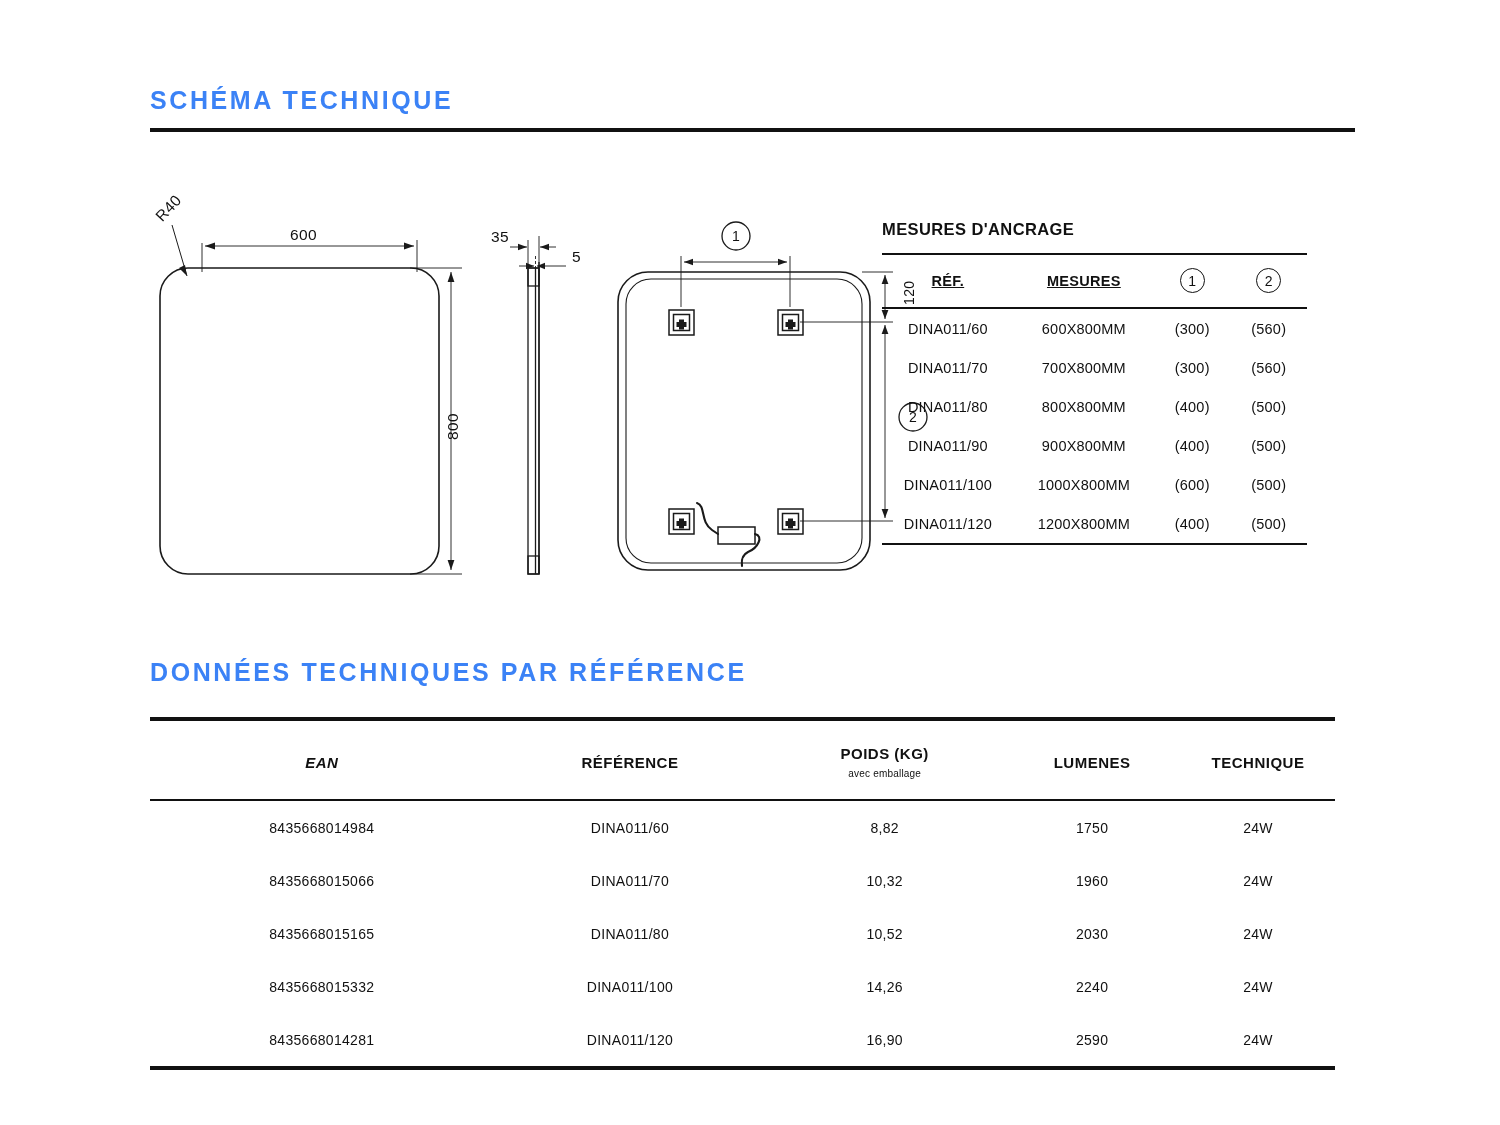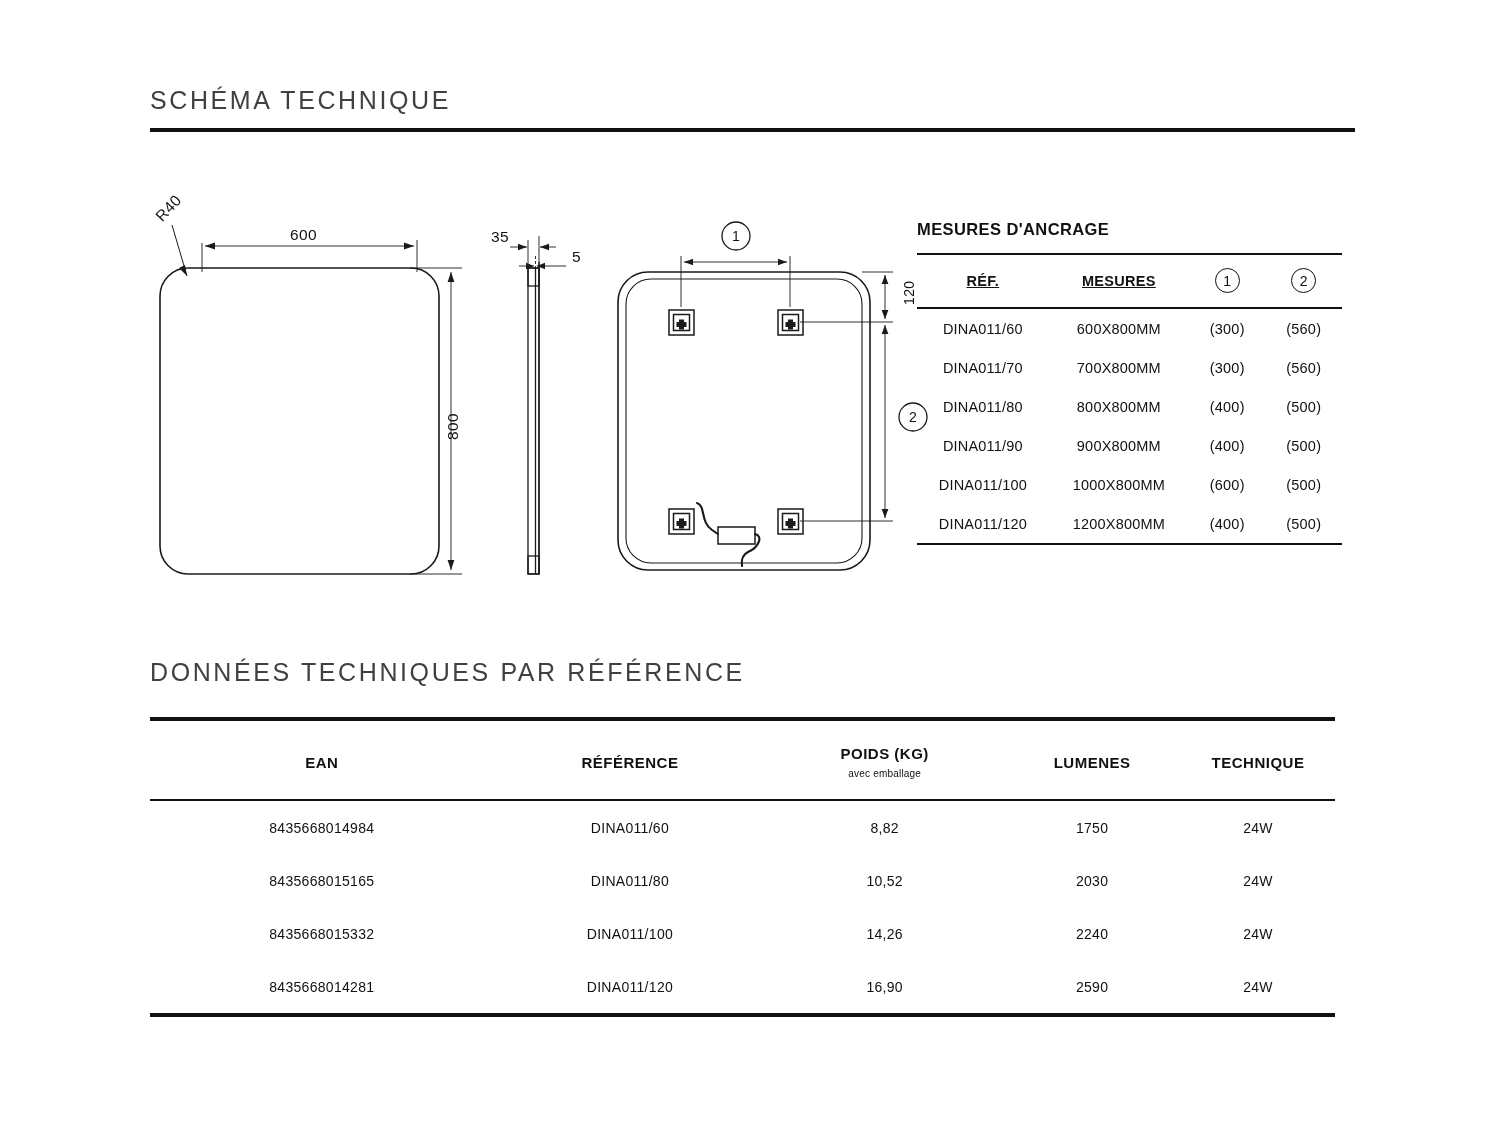--- a/index.html
+++ b/index.html
@@ -8,38 +8,38 @@
     background: #ffffff;
     font-family: "Liberation Sans", sans-serif;
     color: #111111;
     overflow: hidden;
   }
   .page { position: relative; width: 1500px; height: 1125px; }
 
   
   .section-title {
     position: absolute;
-    font-weight: normal;
-    color: #404040;
+    font-weight: bold;
+    color: #3b82f6;
     letter-spacing: 2.6px;
     white-space: nowrap;
   }
   #schema-title { left: 150px; top: 86px; font-size: 25px; }
   #donnees-title { left: 150px; top: 658px; font-size: 25px; }
 
   .rule-thick {
     position: absolute;
     background: #111111;
     height: 4px;
   }
   #schema-rule { left: 150px; top: 128px; width: 1205px; }
   #donnees-rule { left: 150px; top: 717px; width: 1185px; }
 
   
-  #anchor-block { position: absolute; left: 917px; top: 220px; width: 425px; }
+  #anchor-block { position: absolute; left: 882px; top: 220px; width: 425px; }
   #anchor-heading {
     font-size: 16.5px; font-weight: bold; letter-spacing: .4px;
     color: #111111; margin-bottom: 14px;
   }
   table.anchor {
     width: 425px; border-collapse: collapse;
     font-size: 14.5px; color: #111111;
   }
   table.anchor thead th {
     font-weight: bold; padding: 13px 0 14px 0;
@@ -71,21 +71,21 @@
     font-size: 15px; font-weight: bold; letter-spacing: .5px;
     padding: 22px 0 20px 0; text-align: center; vertical-align: middle;
   }
   table.data thead tr { border-bottom: 2.6px solid #111; }
   table.data tbody td {
     text-align: center; font-size: 14px; padding: 18.5px 0;
     letter-spacing: .3px;
   }
   table.data tbody tr:last-child { border-bottom: 4px solid #111; }
   .sub { display:block; font-weight: normal; font-size: 10px; letter-spacing:.2px; margin-top: 6px;}
-  .dc1 { width: 29%; }
+  .dc1 { width: 29%; font-style: italic; }
   .dc2 { width: 23%; }
   .dc3 { width: 20%; }
   .dc4 { width: 15%; }
   .dc5 { width: 13%; }
 
   
   #drawings { position: absolute; left: 0; top: 0; width: 1500px; height: 1125px; pointer-events: none; }
   .dim-label {
     position: absolute; font-size: 15.5px; color: #111111;
     white-space: nowrap; letter-spacing: .4px;
@@ -319,20 +319,27 @@
       </thead>
       <tbody>
         <tr>
           <td>8435668014984</td>
           <td>DINA011/60</td>
           <td>8,82</td>
           <td>1750</td>
           <td>24W</td>
         </tr>
         <tr>
+          <td>8435668015066</td>
+          <td>DINA011/70</td>
+          <td>10,32</td>
+          <td>1960</td>
+          <td>24W</td>
+        </tr>
+        <tr>
           <td>8435668015165</td>
           <td>DINA011/80</td>
           <td>10,52</td>
           <td>2030</td>
           <td>24W</td>
         </tr>
         <tr>
           <td>8435668015332</td>
           <td>DINA011/100</td>
           <td>14,26</td>

